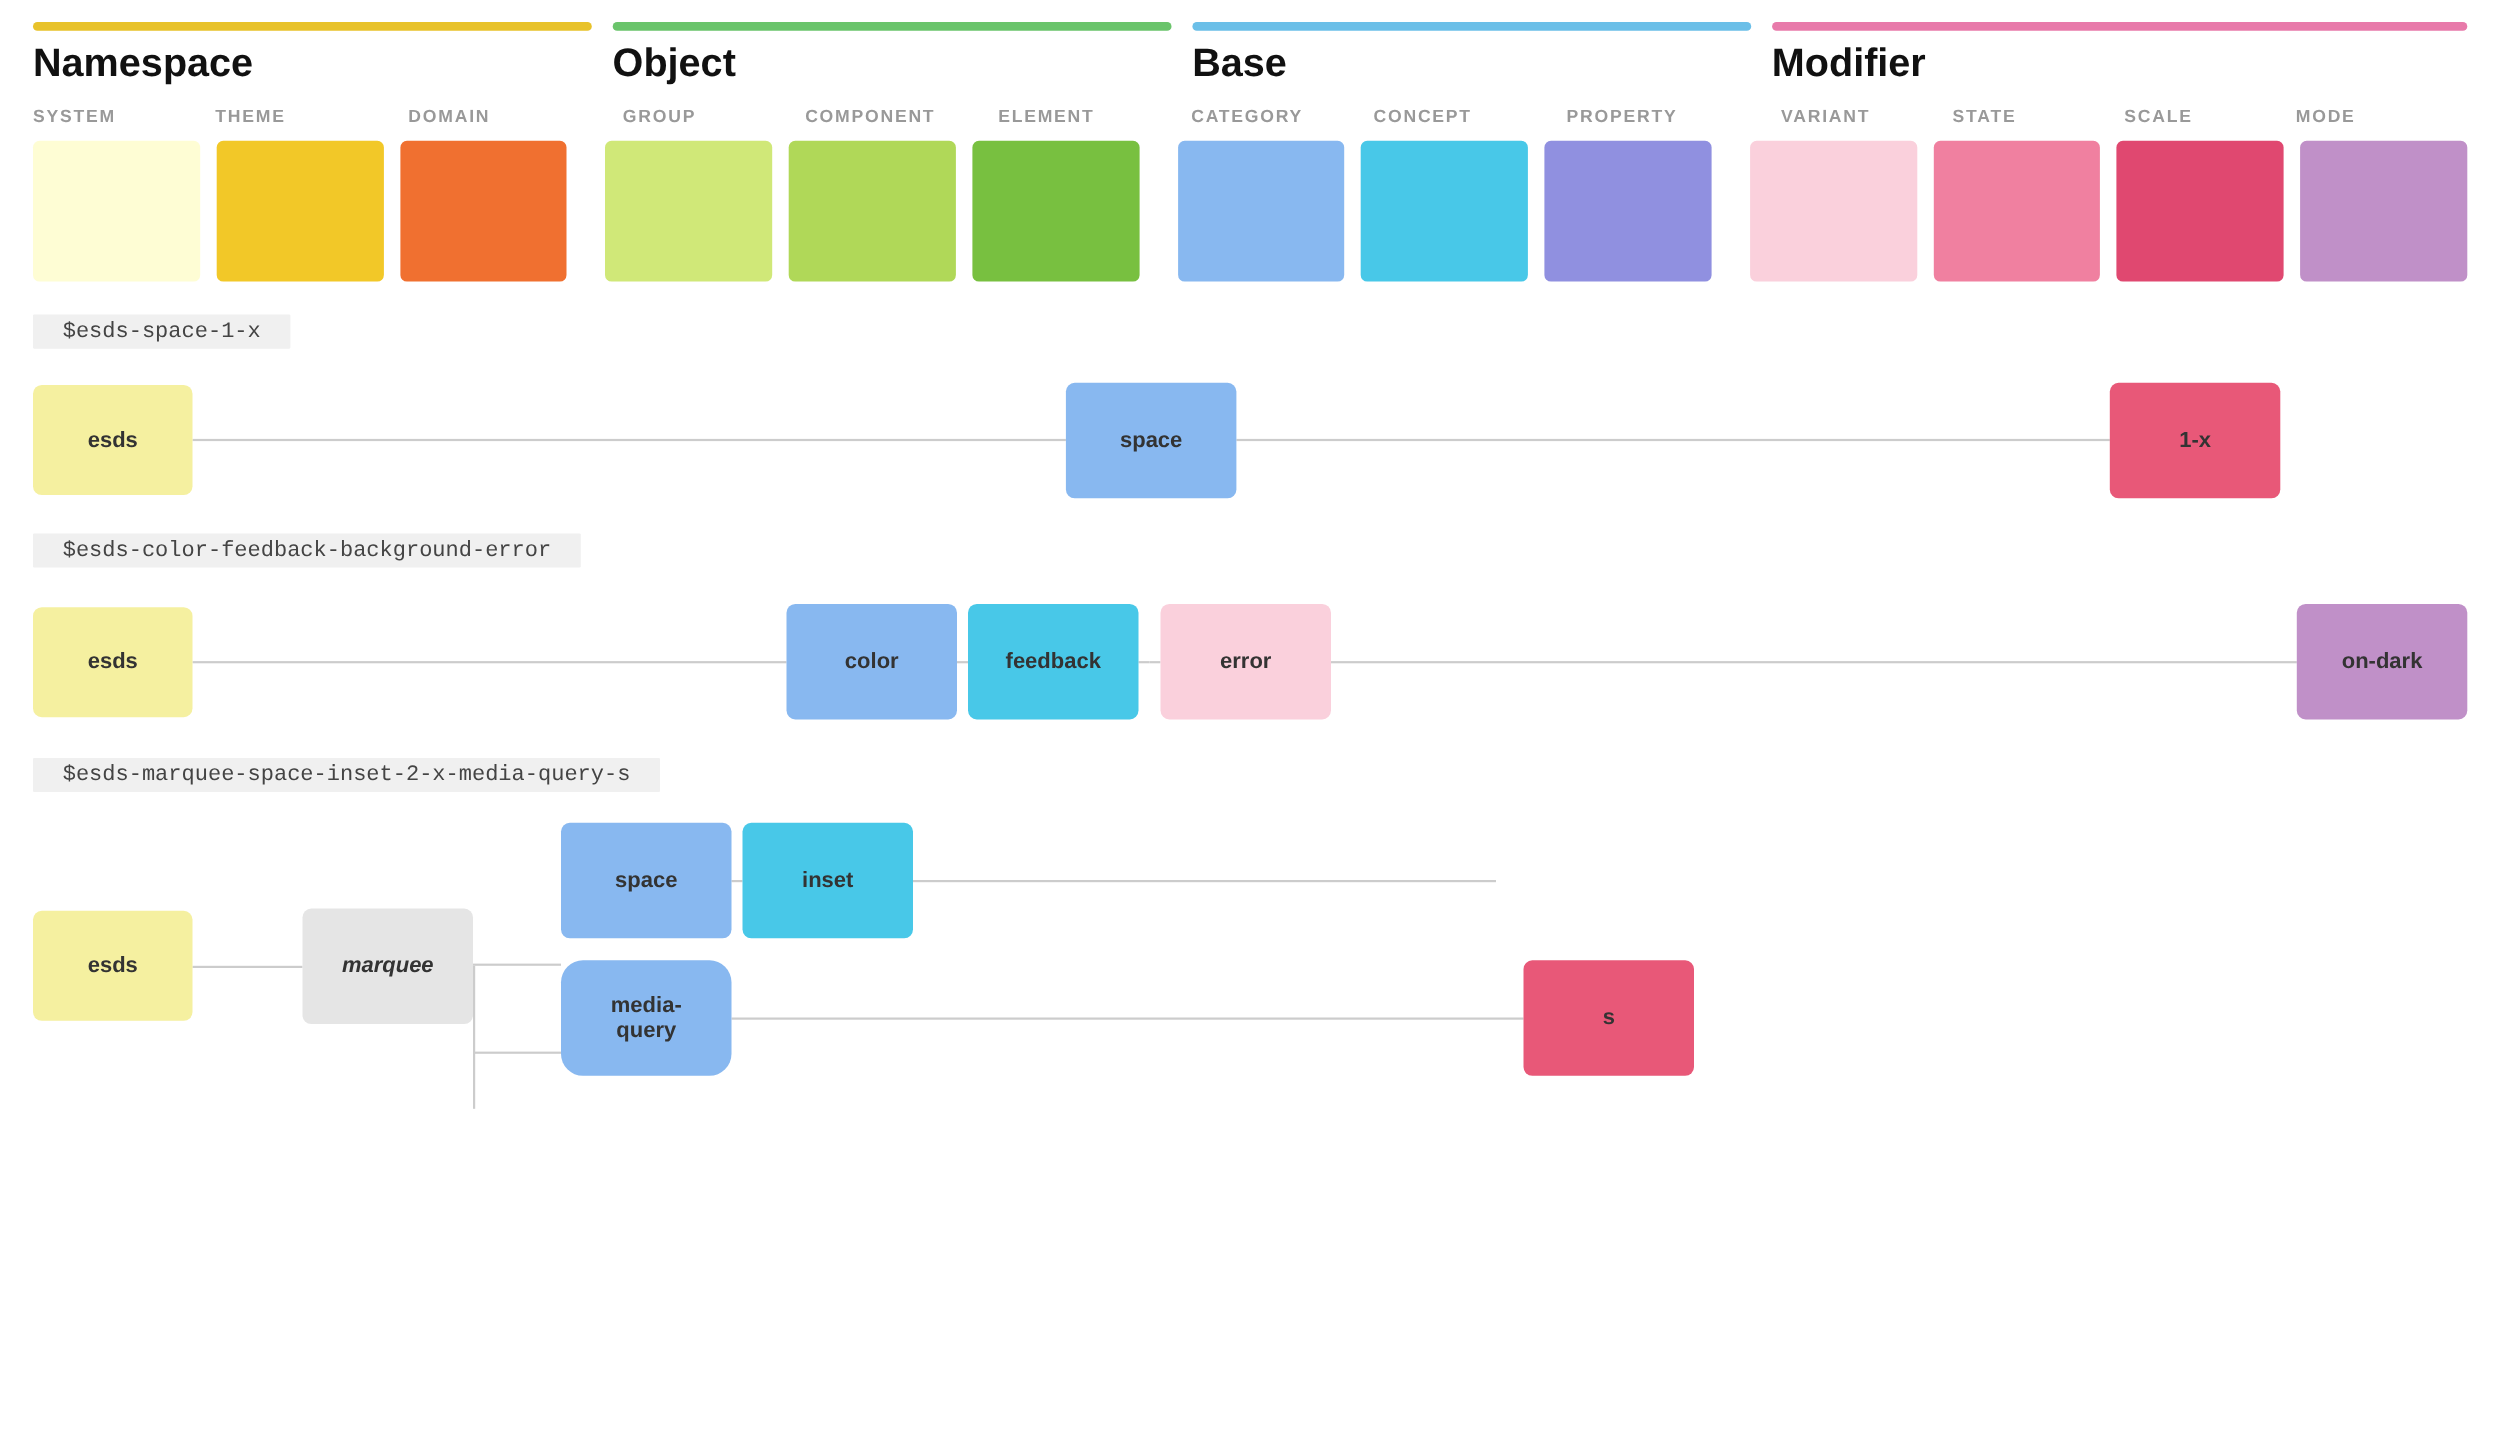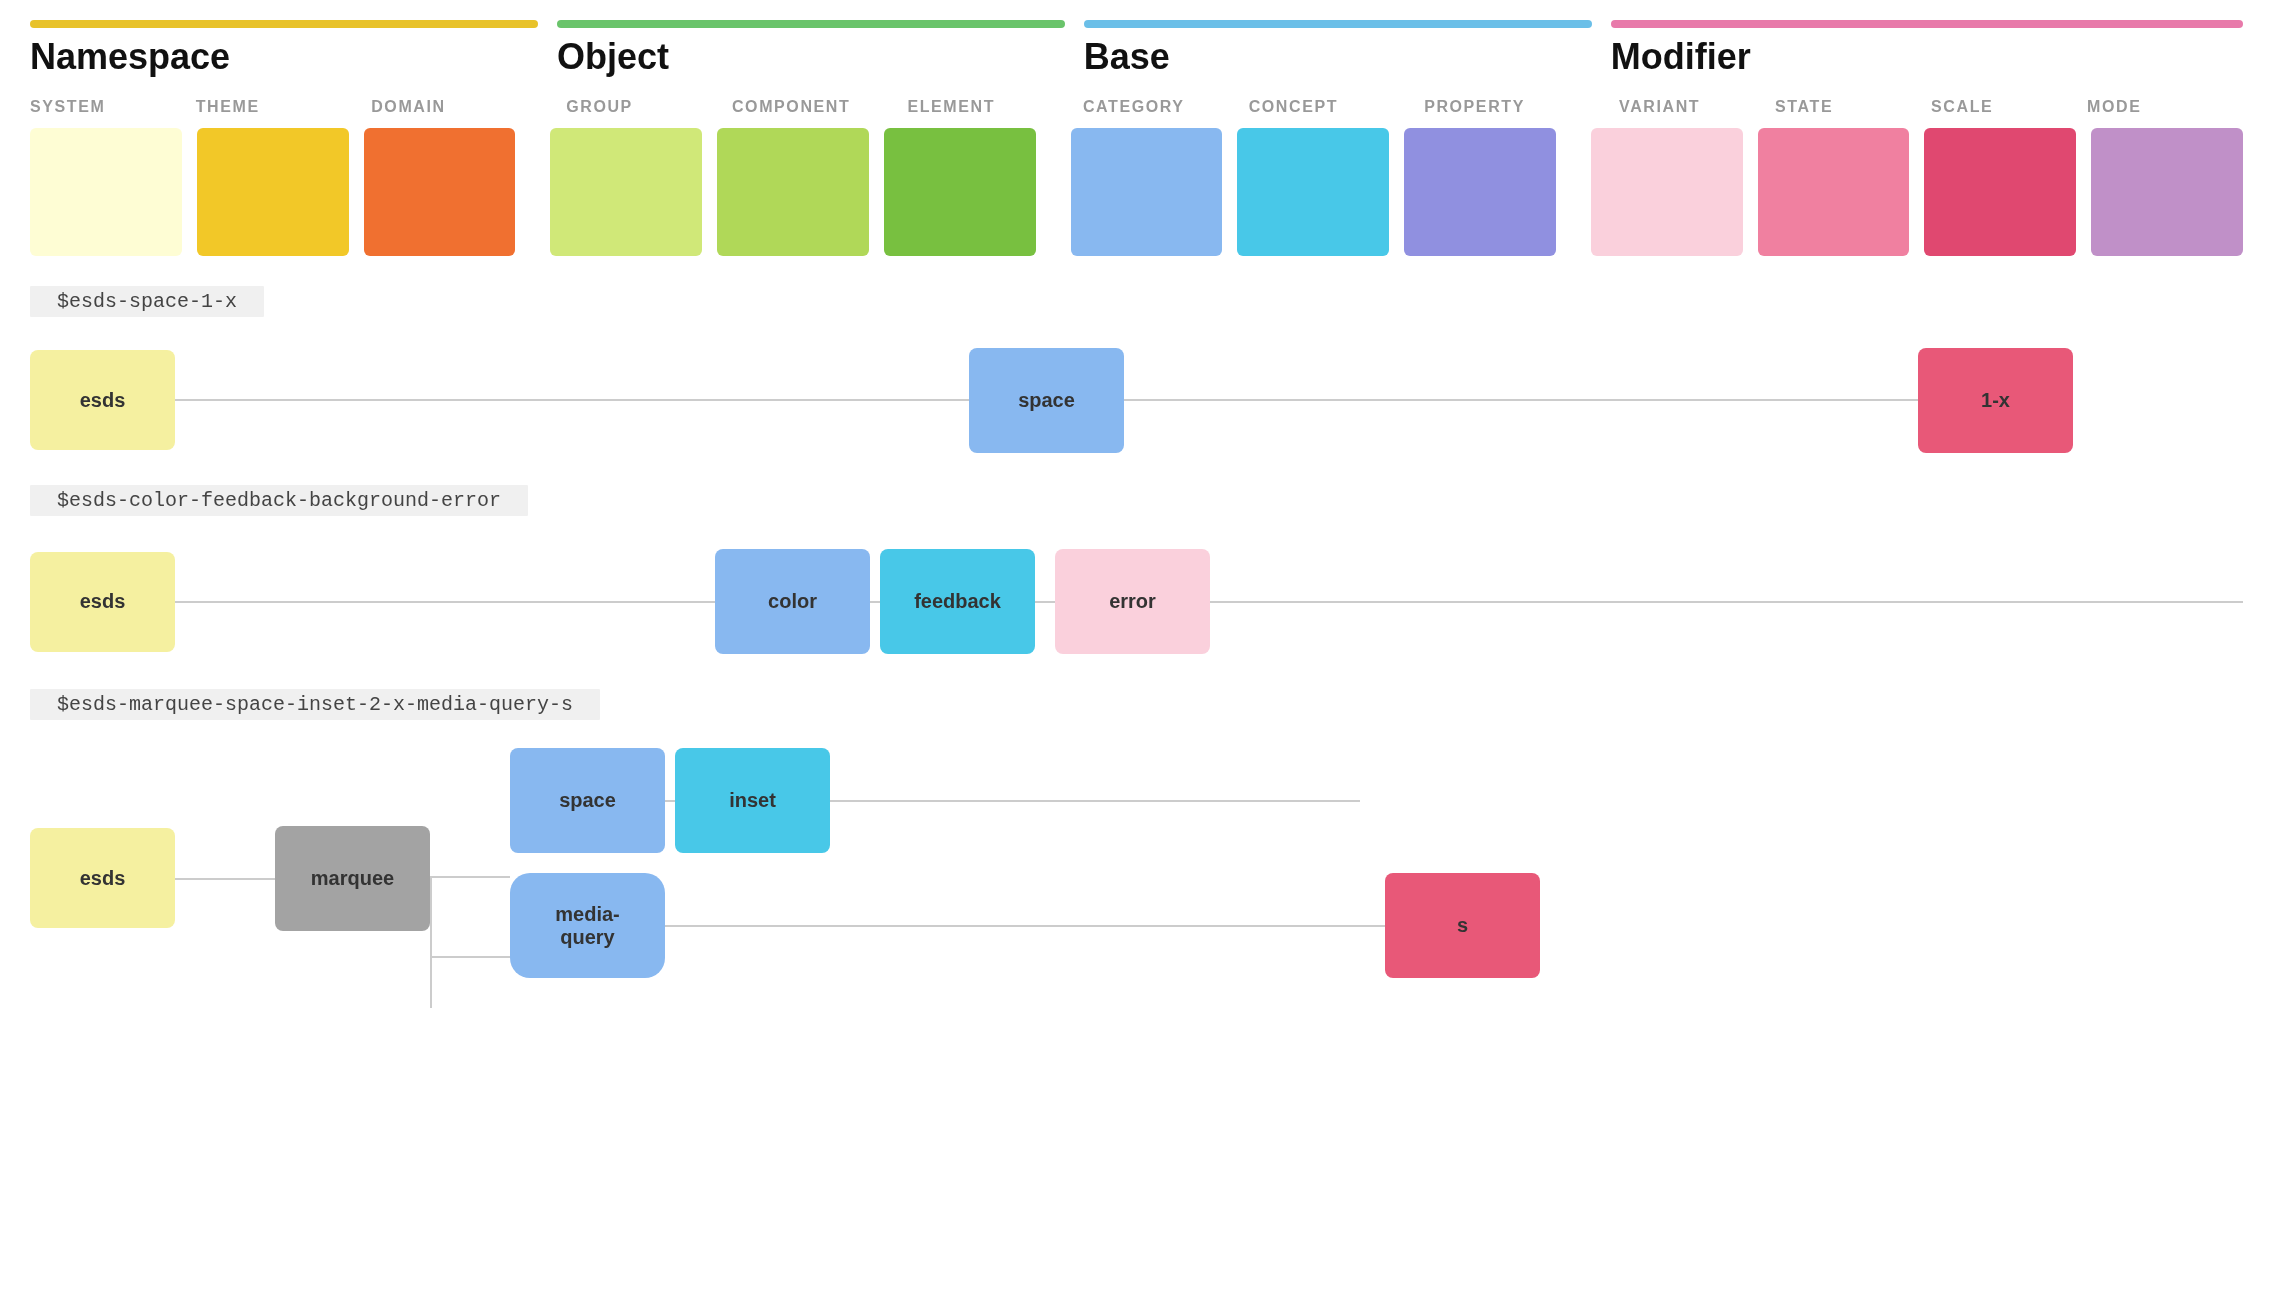--- a/index.html
+++ b/index.html
@@ -221,40 +221,43 @@
       <div style="width:10px; height:2px; background:#ccc;"></div>
 
       <div style="width:10px; height:2px; background:#ccc;"></div>
 
       <div class="token-node" style="background:#fad0dc; width:155px; height:105px;">
         <span>error</span>
       </div>
 
       <div style="flex:1; height:2px; background:#ccc;"></div>
 
+      <div class="token-node" style="background:#c090c8; width:155px; height:105px;">
+        <span>on-dark</span>
+      </div>
     </div>
   </div>
 
   <div style="margin-bottom:30px;">
     <div style="margin-bottom:12px;">
       <span class="token-label">$esds-marquee-space-inset-2-x-media-query-s</span>
     </div>
 
     <div style="display:flex; align-items:flex-start;">
 
       <div style="display:flex; flex-direction:column; align-items:center; justify-content:center; height:260px;">
         <div class="token-node" style="background:#f5f0a0; width:145px; height:100px;">
           <span>esds</span>
         </div>
       </div>
 
       <div style="width:100px; height:2px; background:#ccc; margin-top:130px;"></div>
 
       <div style="display:flex; flex-direction:column; align-items:center; justify-content:center; height:260px;">
-        <div class="token-node" style="background:#a3a3a3; width:155px; height:105px;">
+        <div class="token-node" style="background:#e5e5e5; width:155px; height:105px;font-style:italic;">
           <span>marquee</span>
         </div>
       </div>
 
       <div style="position:relative; width:80px; display:flex; flex-direction:column;">
 
         <div style="height:130px; display:flex; align-items:flex-end;">
           <div style="width:80px; height:2px; background:#ccc;"></div>
         </div>
 

